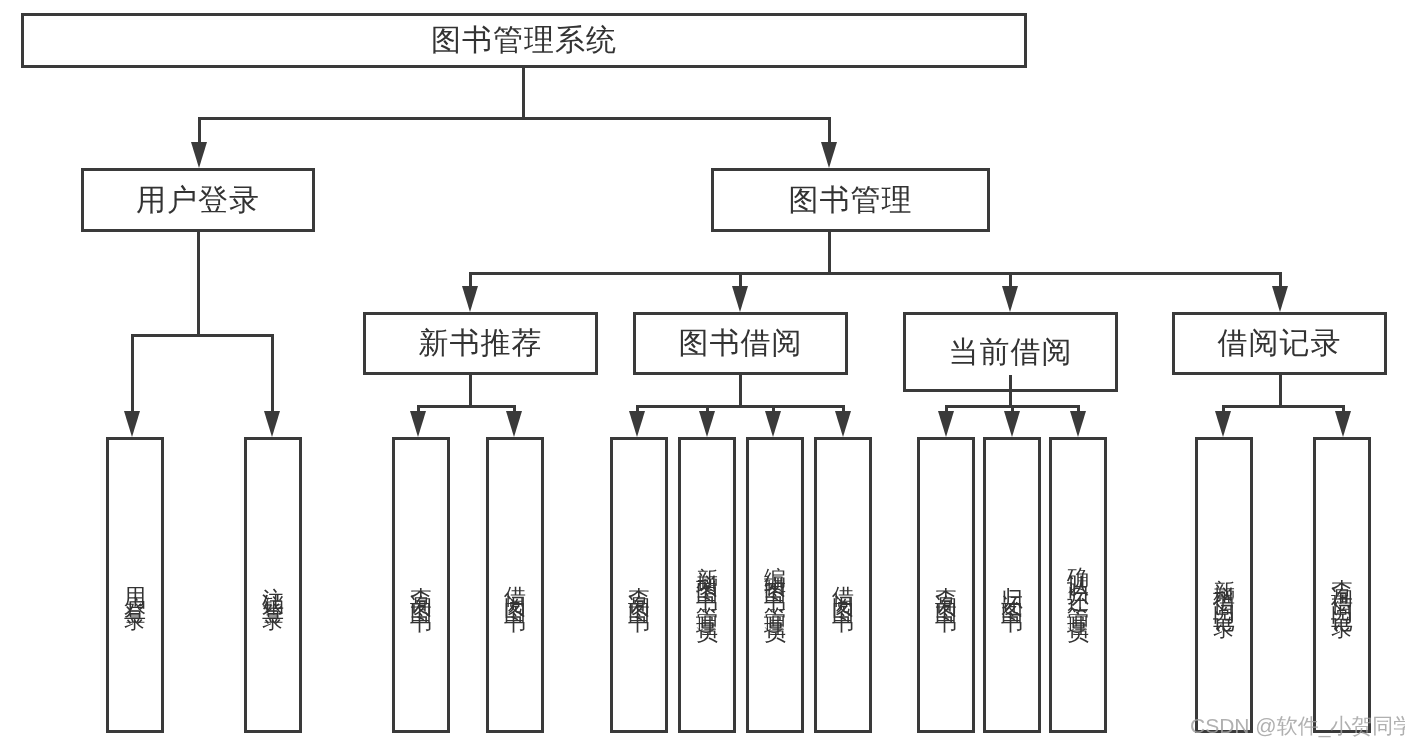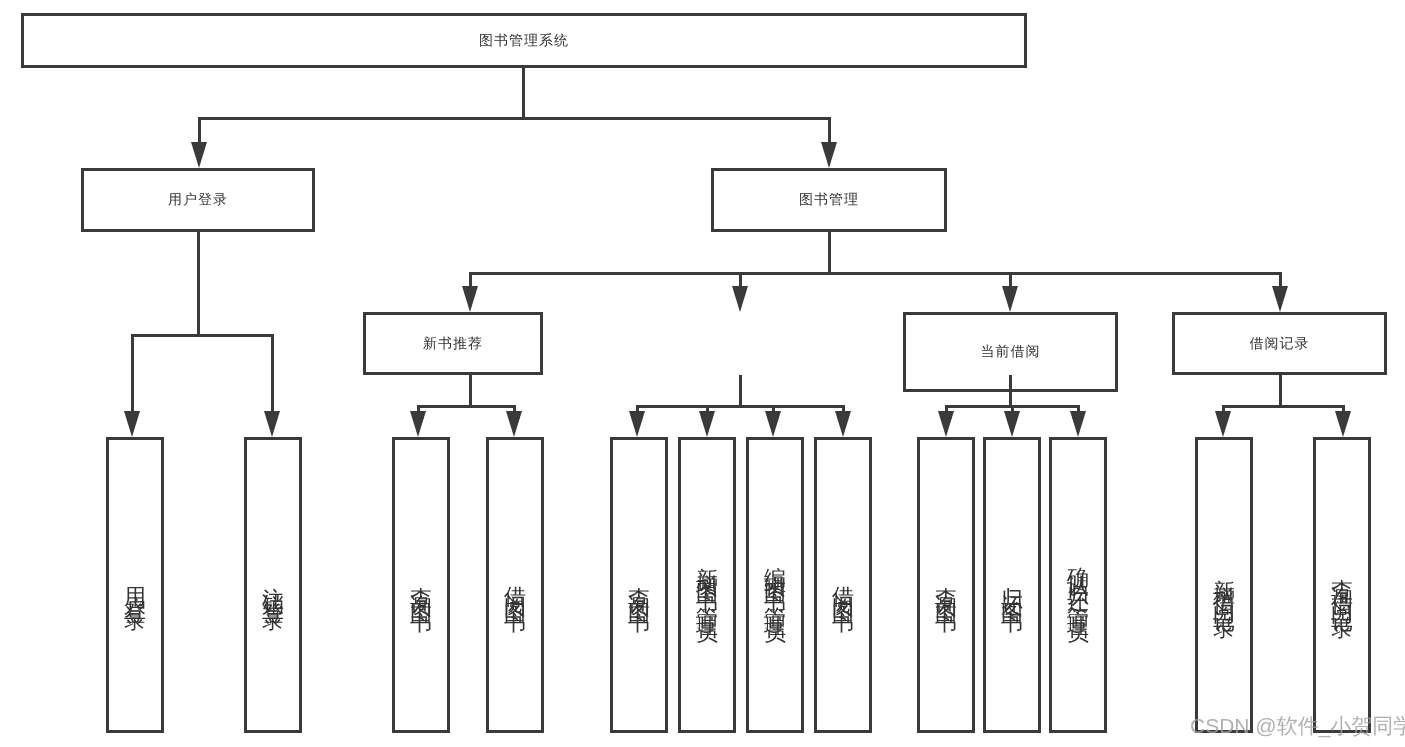--- a/index.html
+++ b/index.html
@@ -19,21 +19,21 @@
     color:var(--text);
     overflow:hidden;
   }
   .node{
     position:absolute;
     border:3px solid var(--line);
     background:#fff;
     display:flex;
     align-items:center;
     justify-content:center;
-    font-size:14px;
+    font-size:30px;
     letter-spacing:1px;
     color:var(--text);
   }
   .leaf{
     position:absolute;
     top:437px;
     width:58px;
     height:296px;
     border:3px solid var(--line);
     background:#fff;
@@ -82,21 +82,21 @@
   <div class="vline" style="left:522px;top:68px;height:51px"></div>
   <div class="hline" style="left:198px;top:117px;width:632px"></div>
   <div class="vline" style="left:198px;top:117px;height:27px"></div>
   <div class="vline" style="left:828px;top:117px;height:27px"></div>
   <div class="arrow" style="left:191px;top:142px"></div>
   <div class="arrow" style="left:821px;top:142px"></div>
 
   <div class="node" style="left:81px;top:168px;width:234px;height:64px">
     <span>用户登录</span>
   </div>
-  <div class="node" style="left:711px;top:168px;width:236px;height:64px">
+  <div class="node" style="left:711px;top:168px;width:279px;height:64px">
     <span>图书管理</span>
   </div>
 
   <div class="vline" style="left:197px;top:232px;height:104px"></div>
   <div class="hline" style="left:131px;top:334px;width:143px"></div>
   <div class="vline" style="left:131px;top:334px;height:80px"></div>
   <div class="vline" style="left:271px;top:334px;height:80px"></div>
   <div class="arrow" style="left:124px;top:411px"></div>
   <div class="arrow" style="left:264px;top:411px"></div>
 
@@ -104,22 +104,25 @@
   <div class="hline" style="left:469px;top:272px;width:813px"></div>
   <div class="vline" style="left:469px;top:272px;height:16px"></div>
   <div class="vline" style="left:739px;top:272px;height:16px"></div>
   <div class="vline" style="left:1009px;top:272px;height:16px"></div>
   <div class="vline" style="left:1279px;top:272px;height:16px"></div>
   <div class="arrow" style="left:462px;top:286px"></div>
   <div class="arrow" style="left:732px;top:286px"></div>
   <div class="arrow" style="left:1002px;top:286px"></div>
   <div class="arrow" style="left:1272px;top:286px"></div>
 
-  <div class="node" style="left:363px;top:312px;width:180px;height:63px">
+  <div class="node" style="left:363px;top:312px;width:235px;height:63px">
     <span>新书推荐</span>
+  </div>
+  <div class="node" style="left:633px;top:312px;width:215px;height:63px">
+    <span>图书借阅</span>
   </div>
   <div class="node" style="left:903px;top:312px;width:215px;height:80px">
     <span>当前借阅</span>
   </div>
   <div class="node" style="left:1172px;top:312px;width:215px;height:63px">
     <span>借阅记录</span>
   </div>
 
   <div class="vline" style="left:469px;top:375px;height:32px"></div>
   <div class="hline" style="left:417px;top:405px;width:99px"></div>

